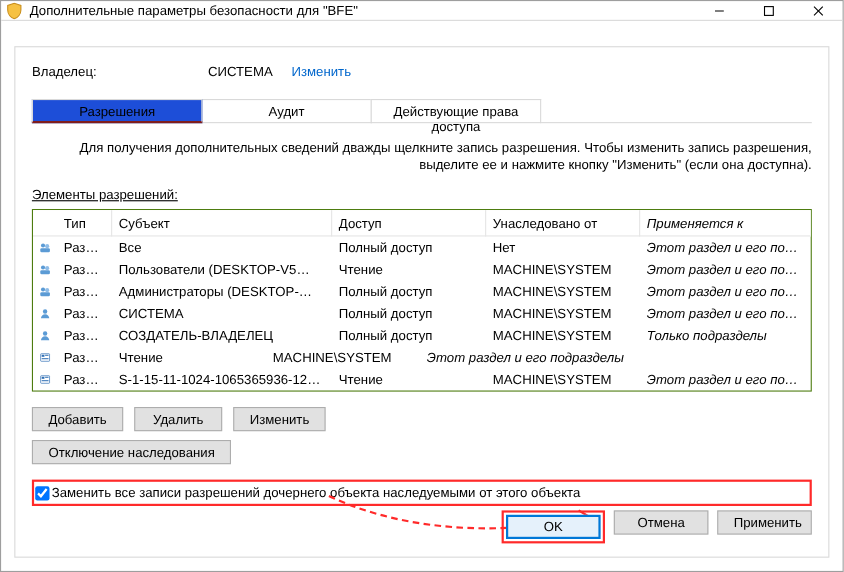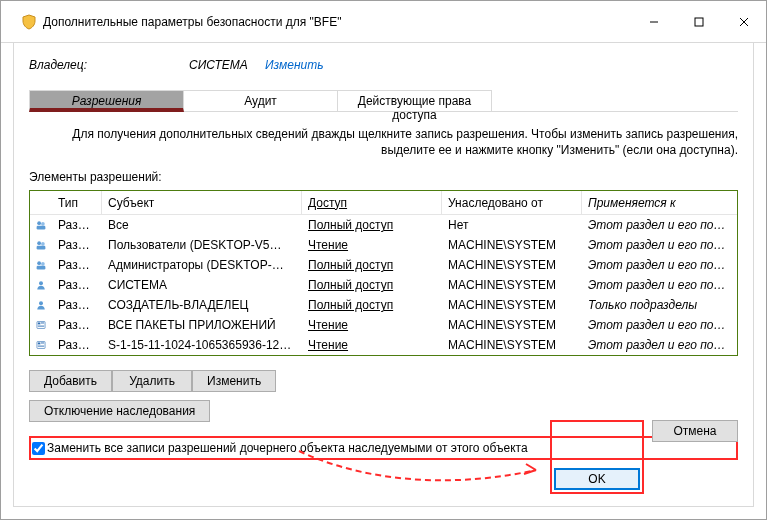--- a/index.html
+++ b/index.html
@@ -1,66 +1,66 @@
 <!DOCTYPE html>
 <html><head>
 <meta charset="utf-8">
 <style>
   * { box-sizing: border-box; margin: 0; padding: 0; font-family: "Segoe UI", Tahoma, sans-serif; font-size: 12px; color: #000; }
   body { width: 767px; height: 520px; background: #fff; border: 1px solid #9e9e9e; position: relative; overflow: hidden; }
 
-  .titlebar { height: 42px; display: flex; align-items: center; padding-left: 20px; border-bottom: 1px solid #d9d9d9; }
+  .titlebar { height: 18px; display: flex; align-items: center; padding-left: 4px; border-bottom: 1px solid #d9d9d9; }
   .titlebar .t-icon { width: 16px; height: 16px; margin-right: 6px; }
   .titlebar .title { flex: 1; font-size: 12px; }
   .titlebar .ctl { width: 45px; height: 30px; display: flex; align-items: center; justify-content: center; }
   .titlebar .ctl svg { width: 10px; height: 10px; }
 
   .page { position: absolute; left: 12px; top: 41px; right: 12px; bottom: 12px; border: 1px solid #d9d9d9; background: #fff; padding: 15px 15px 12px 15px; }
 
-  .row-owner { display: flex; align-items: flex-end; margin-bottom: 18px; font-style: italic; }
+  .row-owner { display: flex; align-items: flex-end; margin-bottom: 18px; }
   .row-owner .lbl { width: 160px; }
   .row-owner .val { min-width: 70px; }
   .row-owner .link { color: #0066cc; margin-left: 6px; cursor: pointer; }
 
   .tabs { display: flex; border-bottom: 0; height: 22px; }
   .tab { width: 155px; text-align: center; padding-top: 3px; border: 1px solid #d9d9d9; border-bottom: none; background: #fff; cursor: pointer; height: 22px; }
   .tab + .tab { margin-left: -1px; }
-  .tab.active { background: #a3a3a3; border-bottom: 4px solid #7f1d1d; position: relative; z-index: 2; font-style: italic; }
+  .tab.active { background: #1d4ed8; border-bottom: 2px solid #7f1d1d; position: relative; z-index: 2; }
   .tab.inactive { border-top-color: #d9d9d9; }
   .tabstrip-line { border-top: 1px solid #d9d9d9; margin-top: -1px; position: relative; z-index: 1; }
 
   .hint { margin-top: 14px; margin-bottom: 12px; line-height: 1.35; text-align: right; }
-  .section-label { margin-bottom: 6px; }
+  .section-label { margin-bottom: 6px; text-decoration: underline; }
 
   .grid { border: 1px solid #4d7c0f; }
   .grid-head { display: flex; background: #fff; border-bottom: 1px solid #e5e5e5; height: 24px; align-items: center; }
   .grid-head .col { padding: 4px 6px; border-right: 1px solid #e5e5e5; height: 24px; display: flex; align-items: center; }
   .grid-body { }
   .grid-row { display: flex; height: 20px; align-items: center; }
   .grid-row .cell { padding: 0 6px; white-space: nowrap; overflow: hidden; text-overflow: ellipsis; }
   .c-icon { width: 22px; flex: 0 0 22px; display: flex; align-items: center; justify-content: center; }
   .c-type { width: 50px; flex: 0 0 50px; }
   .c-subj { width: 200px; flex: 0 0 200px; }
-  .c-acc  { width: 140px; flex: 0 0 140px; text-decoration: underline; }
+  .c-acc  { width: 140px; flex: 0 0 140px; }
   .c-inh  { width: 140px; flex: 0 0 140px; }
   .c-app  { flex: 1; font-style: italic; }
   .grid-head .c-icon { border-right: none; }
 
-  .btnrow { margin-top: 14px; display: flex; }
+  .btnrow { margin-top: 14px; display: flex; gap: 10px; }
   .btn { height: 22px; padding: 0 14px; border: 1px solid #adadad; background: #e1e1e1; cursor: pointer; min-width: 80px; }
 
   .btn-disable { margin-top: 8px; }
 
   .checkrow { margin-top: 14px; display: flex; align-items: center; gap: 2px; padding: 3px 1px; }
   .hl-red { border: 2px solid #ff2a2a; }
 
   .footer-btns { position: absolute; right: 15px; bottom: 12px; display: flex; gap: 8px; }
   .footer-btns .btn { width: 86px; min-width: 86px; }
   .ok-wrap { border: 2px solid #ff2a2a; padding: 2px; }
-  .ok-wrap .btn { border: 2px solid #0078d7; background: #e5f1fb; margin-top: 44px; }
+  .ok-wrap .btn { border: 2px solid #0078d7; background: #e5f1fb; }
 
   .arrow { position: absolute; left: 280px; bottom: 18px; width: 255px; height: 42px; pointer-events: none; }
 
   .pi { width: 16px; height: 16px; }
 </style>
 </head>
 <body>
 
 <div class="titlebar">
   <span class="t-icon">
@@ -186,21 +186,20 @@
         <div class="grid-row">
           <div class="cell c-icon">
             <svg class="pi" viewBox="0 0 16 16">
               <rect x="1.5" y="2.5" width="13" height="11" rx="1" fill="none" stroke="#2f6fb4"></rect>
               <rect x="3" y="4" width="4" height="3" fill="#2f6fb4"></rect>
               <rect x="8" y="4" width="5" height="1.5" fill="#2f6fb4"></rect>
               <rect x="3" y="9" width="10" height="1.5" fill="#2f6fb4"></rect>
             </svg>
           </div>
           <div class="cell c-type">Разр…</div>
-          <div class="cell c-subj">ВСЕ ПАКЕТЫ ПРИЛОЖЕНИЙ</div>
           <div class="cell c-acc">Чтение</div>
           <div class="cell c-inh">MACHINE\SYSTEM</div>
           <div class="cell c-app">Этот раздел и его подразделы</div>
         </div>
         <div class="grid-row">
           <div class="cell c-icon">
             <svg class="pi" viewBox="0 0 16 16">
               <rect x="1.5" y="2.5" width="13" height="11" rx="1" fill="none" stroke="#2f6fb4"></rect>
               <rect x="3" y="4" width="4" height="3" fill="#2f6fb4"></rect>
               <rect x="8" y="4" width="5" height="1.5" fill="#2f6fb4"></rect>
@@ -234,15 +233,16 @@
   <svg class="arrow" viewBox="0 0 255 42">
     <path d="M5 5 C 80 40, 170 40, 242 24" fill="none" stroke="#ff2a2a" stroke-width="2" stroke-dasharray="6 4"></path>
     <path d="M242 24 l-10 -6 m10 6 l-12 4" fill="none" stroke="#ff2a2a" stroke-width="2"></path>
   </svg>
 
   <div class="footer-btns">
     <span class="ok-wrap">
       <button class="btn">OK</button>
     </span>
     <button class="btn">Отмена</button>
+    <button class="btn">Применить</button>
   </div>
 
 </div>
 
 </body></html>

